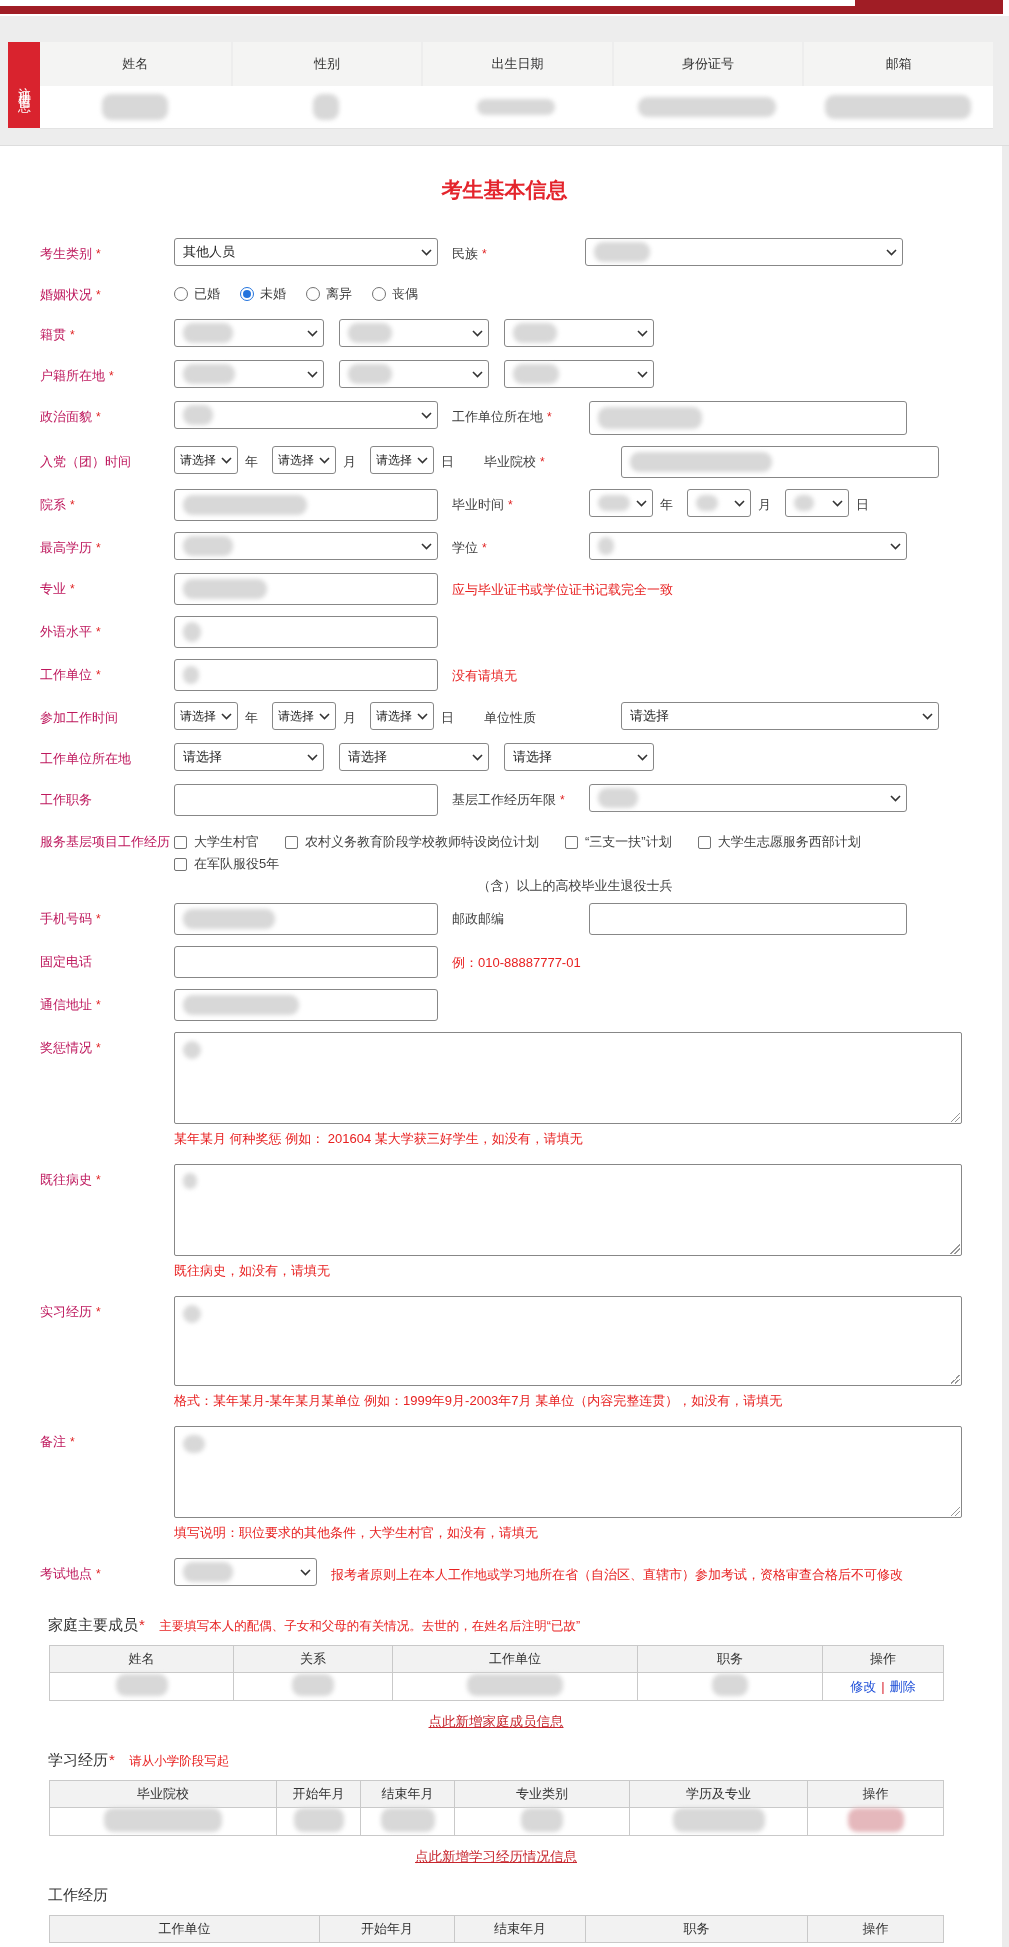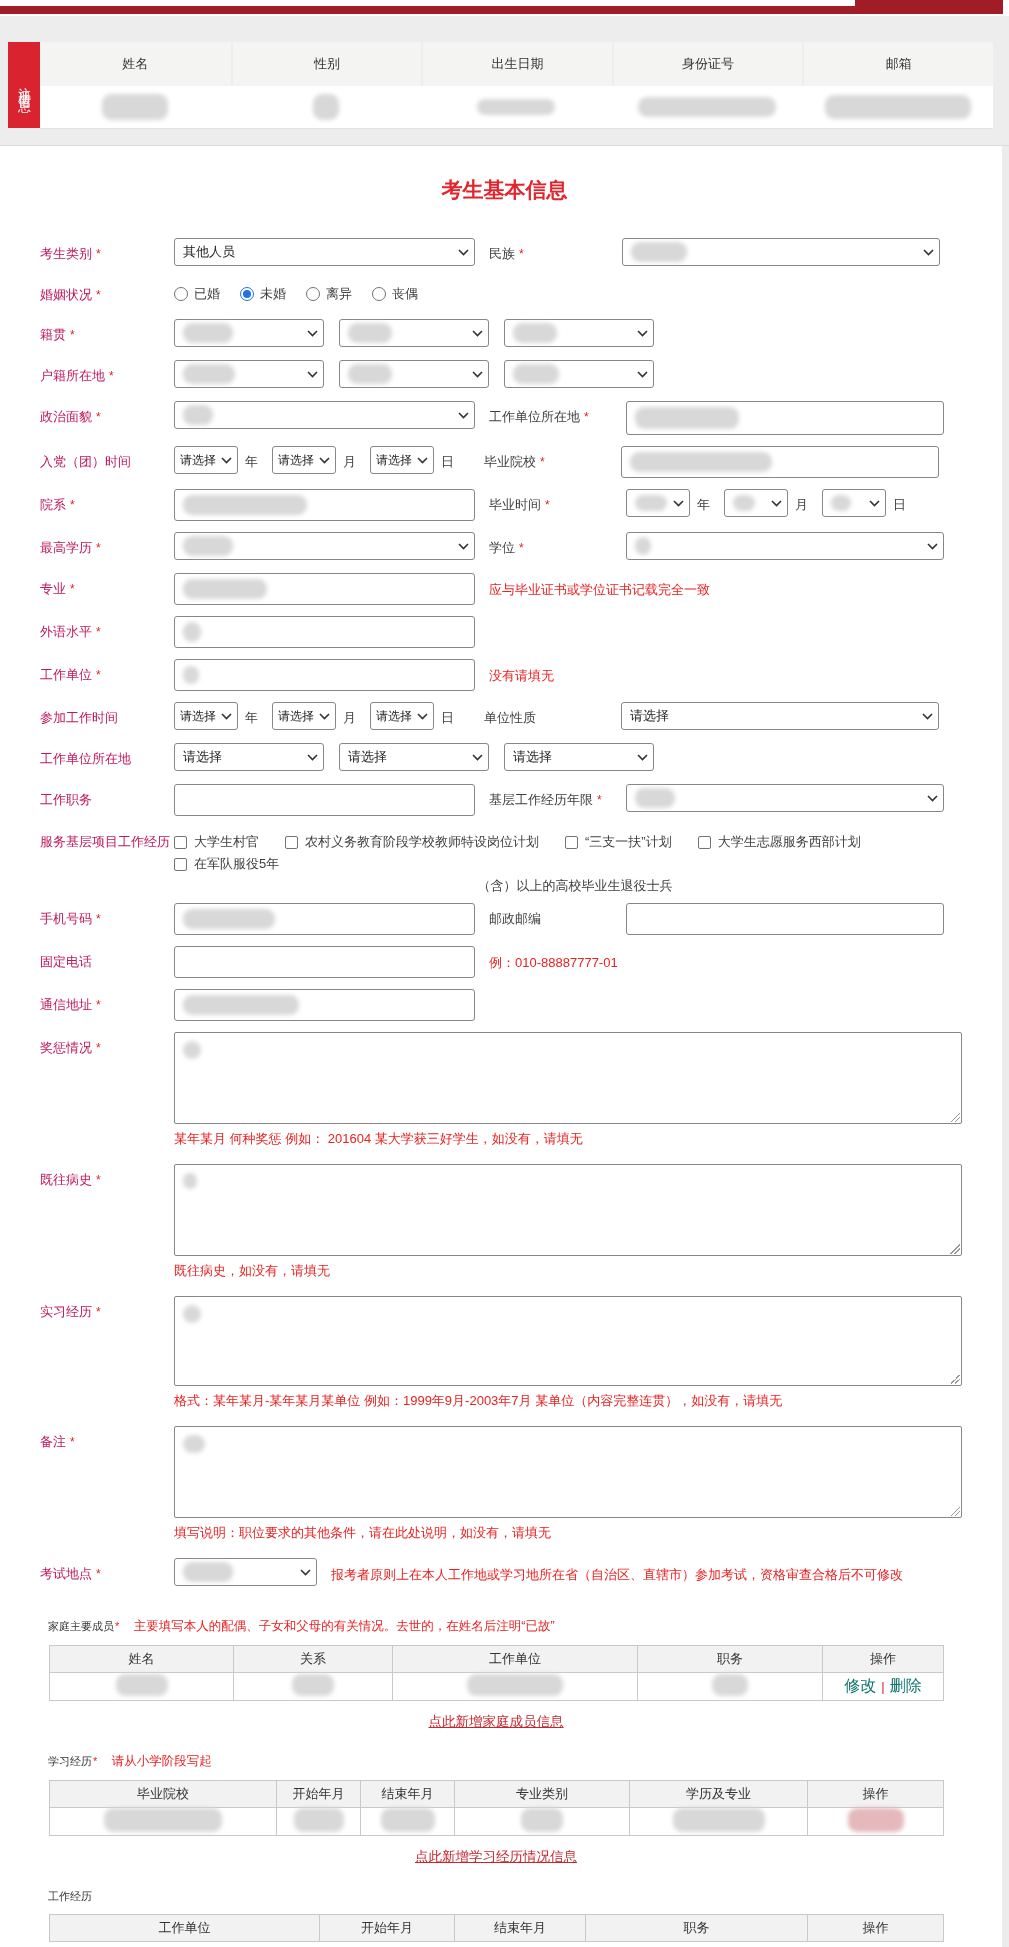--- a/index.html
+++ b/index.html
@@ -39,48 +39,48 @@
   .req::after { content:"*"; color:#e02222; margin-left:4px; font-size:12px; }
 
   .sel { position:relative; height:28px; border:1px solid #878787; border-radius:3px; background:#fff;
          display:flex; align-items:center; padding:0 20px 0 8px; font-size:13px; color:#222; flex-shrink:0; }
   .sel .chev { position:absolute; right:5px; top:10px; line-height:0; }
   .inp { height:32px; border:1px solid #878787; border-radius:3px; background:#fff;
          display:flex; align-items:center; padding:0 8px; flex-shrink:0; }
   .ta  { position:relative; width:788px; border:1px solid #878787; border-radius:2px; background:#fff; padding:8px; }
   .ta .rsz { position:absolute; right:1px; bottom:1px; width:10px; height:10px;
              background:linear-gradient(135deg,transparent 50%,#979797 50%,#979797 58%,transparent 58%,transparent 70%,#979797 70%,#979797 78%,transparent 78%); }
-  .w317 { width:301px; } .w318 { width:318px; } .w150 { width:150px; } .w64 { width:64px; } .w143 { width:143px; }
+  .w317 { width:264px; } .w318 { width:318px; } .w150 { width:150px; } .w64 { width:64px; } .w143 { width:143px; }
   .mr15 { margin-right:15px; }
 
   .unit { font-size:13px; color:#3f3f3f; padding-top:7px; margin:0 14px 0 7px; }
   .hint { font-size:13px; color:#e82121; padding-top:8px; margin-left:14px; }
   .bhint { font-size:13px; color:#e82121; margin:6px 0 16px 174px; }
 
   .ritem { display:flex; align-items:center; margin-right:20px; padding-top:6px; }
   .radio { width:14px; height:14px; border:1px solid #737373; border-radius:50%; background:#fff; margin-right:6px; position:relative; flex-shrink:0; }
   .radio.on { border-color:#2273dd; }
   .radio.on::after { content:""; position:absolute; left:2px; top:2px; width:8px; height:8px; border-radius:50%; background:#2273dd; }
   .rtext { font-size:13px; color:#3f3f3f; }
 
   .cbitems { display:flex; flex-wrap:wrap; width:800px; padding-top:6px;text-align:center; }
   .citem { display:flex; align-items:center; margin-right:26px; margin-bottom:4px; }
   .cb { width:13px; height:13px; border:1px solid #737373; border-radius:2px; background:#fff; margin-right:7px; flex-shrink:0; }
   .ctext { font-size:13px; color:#3f3f3f; }
   .cwrap2 { width:100%; font-size:13px; color:#3f3f3f; margin-left:2px; }
 
   
   .shead { margin:28px 0 10px 48px; }
-  .stitle { font-size:11px; color:#333;text-align:center; }
+  .stitle { font-size:15px; color:#333;text-align:center; }
   .req2::after { content:"*"; color:#e02222; margin-left:1px; }
   .shint { font-size:12.5px; color:#e82121; margin-left:10px; }
   table.dt { border-collapse:collapse; margin-left:49px; width:894px; table-layout:fixed; }
   table.dt th { background:#f2f2f2; border:1px solid #c9c9c9; height:27px; font-size:13px; font-weight:normal; color:#333; text-align:center; }
   table.dt td { background:#fff; border:1px solid #c9c9c9; height:28px; text-align:center; font-size:13px; }
-  .rowlink { color:#0f766e; text-decoration:none; font-size:16px; cursor:pointer; }
+  .rowlink { color:#1d4ed8; text-decoration:none; font-size:13px; cursor:pointer; }
   .linksep::before { content:"|"; color:#d9232e; margin:0 5px; }
   .addlink { display:block; width:894px; margin:12px 0 4px 49px; text-align:center; color:#c7252d; font-size:13.5px; text-decoration:underline; cursor:pointer; }
 </style>
 </head>
 <body>
 
 <div class="page">
   <div class="rightstrip"></div>
 
   <div class="topbar">
@@ -456,21 +456,21 @@
     </div>
     <div class="bhint">格式：某年某月-某年某月某单位 例如：1999年9月-2003年7月 某单位（内容完整连贯），如没有，请填无</div>
 
     <div class="frow" style="margin-bottom:0">
       <span class="lab req">备注</span>
       <div class="ta" style="height:92px">
         <span class="blob" style="width:22px;height:18px"></span>
         <span class="rsz"></span>
       </div>
     </div>
-    <div class="bhint">填写说明：职位要求的其他条件，请在此处说明，如没有，请填无</div>
+    <div class="bhint">填写说明：职位要求的其他条件，大学生村官，如没有，请填无</div>
 
     <div class="frow">
       <span class="lab req">考试地点</span>
       <div class="sel w143">
         <span class="blob" style="width:50px;height:20px"></span>
         <span class="chev"><svg width="11" height="7" viewBox="0 0 11 7">
               <path d="M1 1l4.5 4.5L10 1" fill="none" stroke="#333" stroke-width="1.6"></path>
             </svg></span>
       </div>
       <span class="hint">报考者原则上在本人工作地或学习地所在省（自治区、直辖市）参加考试，资格审查合格后不可修改</span>

